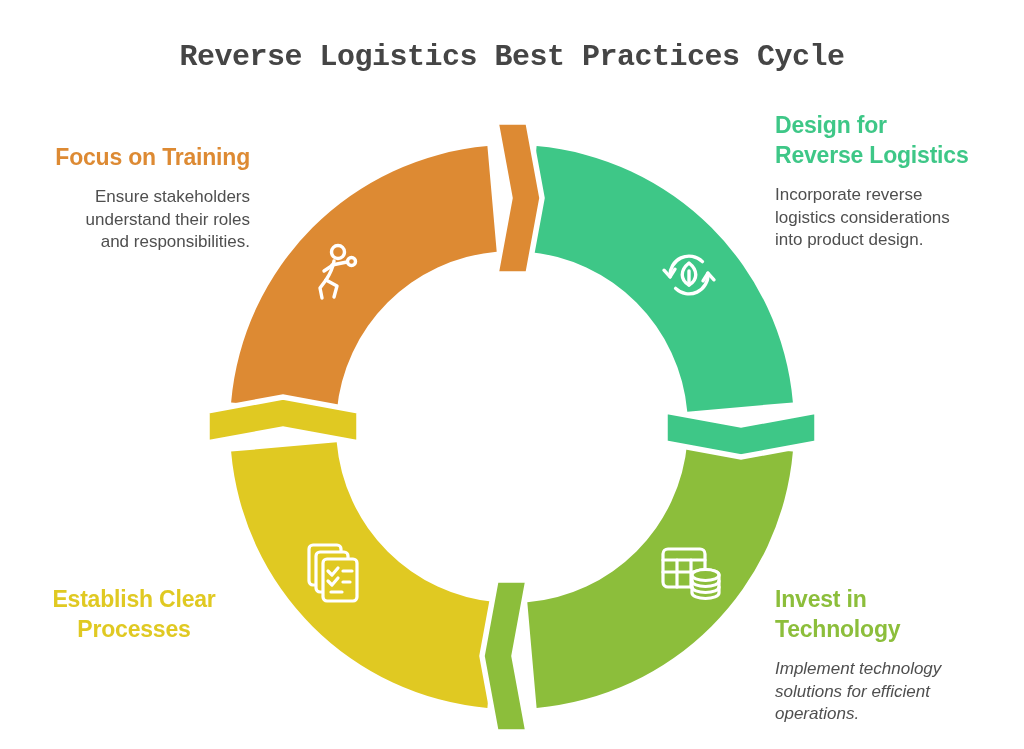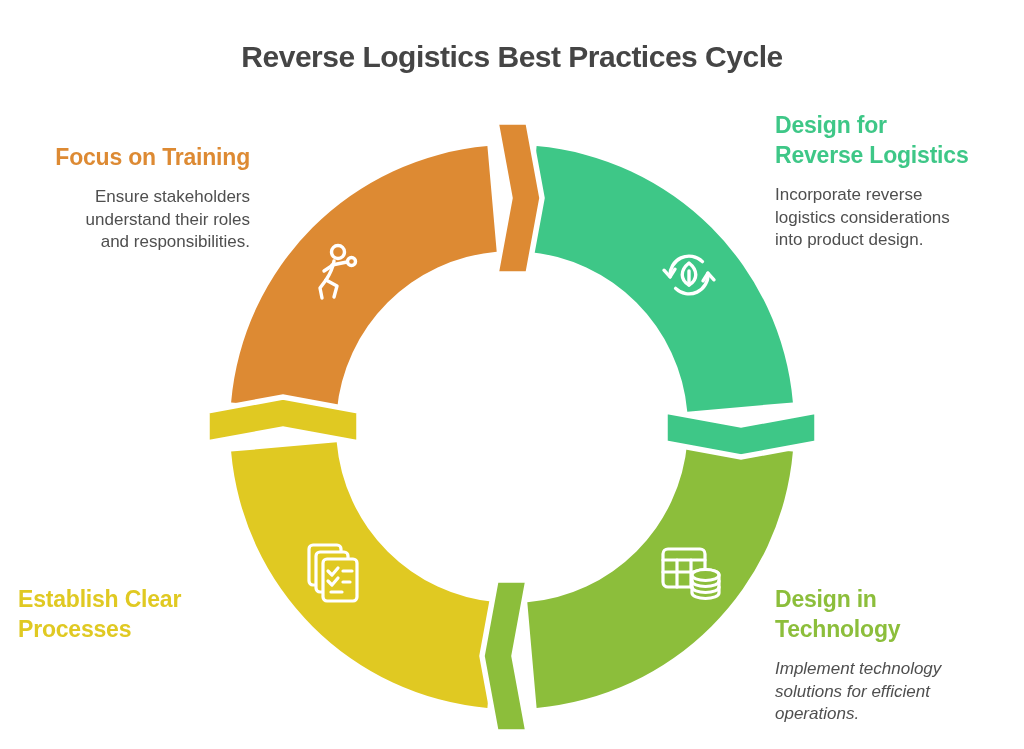--- a/index.html
+++ b/index.html
@@ -4,34 +4,35 @@
 <style>
   html,body{margin:0;padding:0;background:#fff;}
   .canvas{
     position:relative;width:1024px;height:749px;background:#fff;overflow:hidden;
     font-family:"Liberation Sans","DejaVu Sans",sans-serif;
   }
   .page-title{
     position:absolute;top:40px;left:0;width:100%;margin:0;
     text-align:center;font-size:30px;font-weight:700;letter-spacing:-0.5px;
     color:#454545;
+    font-family:Liberation Mono, monospace;
   }
   .cycle-svg{position:absolute;left:202px;top:117px;}
   .step-block{position:absolute;width:232px;}
   .step-block h2{
     margin:0 0 14px 0;font-size:23px;font-weight:700;line-height:30px;
     letter-spacing:-0.2px;white-space:pre-line;
   }
   .step-block p{
     margin:0;font-size:17px;line-height:22.5px;color:#4F4F4F;white-space:pre-line;
   }
   .block-top-left{left:18px;top:142px;text-align:right;}
   .block-top-right{left:775px;top:110px;text-align:left;}
   .block-bottom-right{left:775px;top:584px;text-align:left;}
-  .block-bottom-left{left:18px;top:584px;text-align:left;}
+  .block-bottom-left{left:18px;top:584px;text-align:center;}
   .icon-stroke{stroke:#fff;fill:none;stroke-linecap:round;stroke-linejoin:round;}
 </style>
 </head>
 <body>
 
 <div class="canvas">
 
   <h1 class="page-title" style="color: rgb(69, 69, 69);">Reverse Logistics Best Practices Cycle</h1>
 
   <svg class="cycle-svg" width="620" height="620" viewBox="0 0 620 620">
@@ -98,21 +99,21 @@
   </div>
 
   <div class="step-block block-top-left">
     <h2 style="color: rgb(221, 138, 51);">Focus on Training</h2>
     <p style="color: rgb(79, 79, 79);">Ensure stakeholders
 understand their roles
 and responsibilities.</p>
   </div>
 
   <div class="step-block block-bottom-right">
-    <h2 style="color: rgb(140, 190, 59);">Design in
+    <h2 style="color: rgb(140, 190, 59);">Invest in
 Technology</h2>
     <p style="color: rgb(79, 79, 79); font-style: italic;">Implement technology
 solutions for efficient
 operations.</p>
   </div>
 
   <div class="step-block block-bottom-left">
     <h2 style="color: rgb(224, 201, 34);">Establish Clear
 Processes</h2>
   </div>

